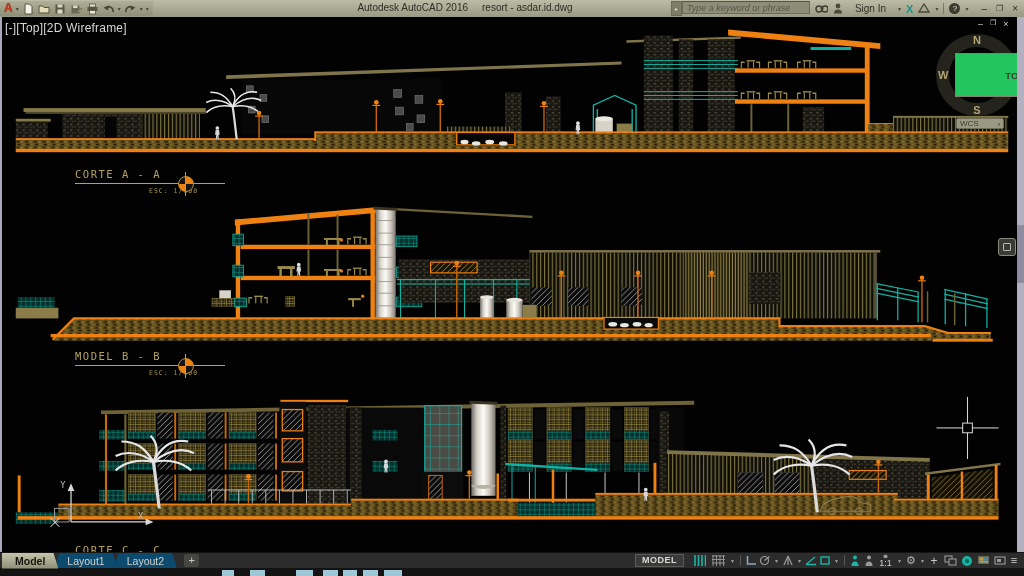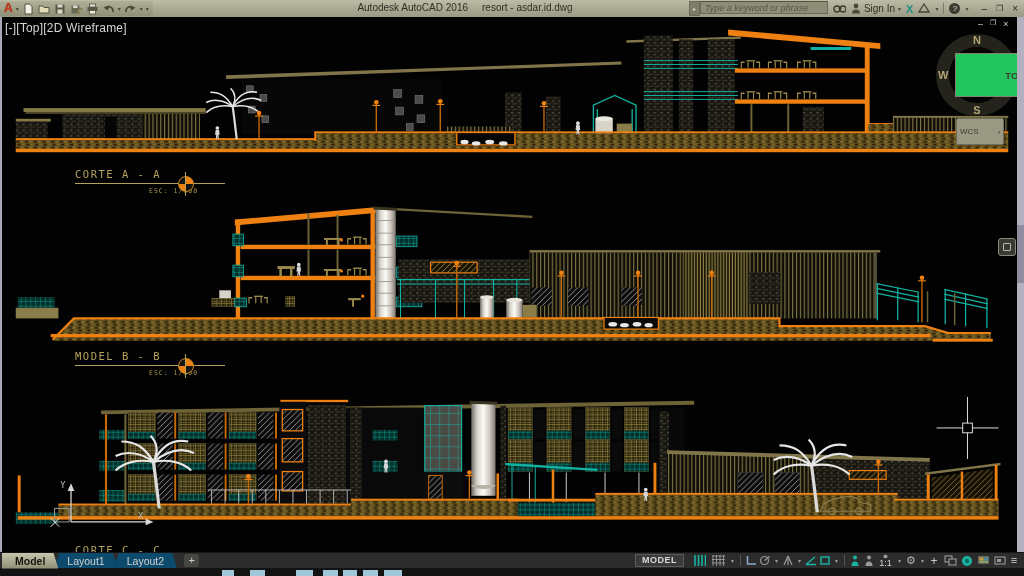--- a/index.html
+++ b/index.html
@@ -21,21 +21,21 @@
   .tb-title b{font-weight:normal;}
   .tb-doc{margin-left:14px;}
   .tb-right{position:absolute;right:2px;top:1px;display:flex;align-items:center;gap:5px;height:15px;}
   .searchwrap{display:flex;}
   .search-go{width:9px;height:13px;background:#7d7d68;color:#d8d8c8;font-size:6px;
     display:flex;align-items:center;justify-content:center;border:1px solid #6b6b58;}
   .tb-search{width:118px;height:11px;background:#8e8e78;border:1px solid #6b6b58;
     border-top-color:#55553f;font-style:italic;font-size:9px;color:#4e4e40;
     padding:0 4px;outline:none;font-family:"Liberation Sans",sans-serif;}
   .tb-search::placeholder{color:#55554a;font-style:italic;}
-  .signin{display:flex;align-items:center;gap:3px;color:#2e2e24;}
+  .signin{display:flex;align-items:center;gap:12px;color:#2e2e24;}
   .xchg{color:#1f8f80;font-weight:bold;font-size:11px;}
   .a360{color:#4a4a38;font-size:9px;}
   .helpc{width:11px;height:11px;border-radius:50%;background:#3c3c30;color:#e8e8dc;
     font-size:8px;display:flex;align-items:center;justify-content:center;}
   .tbsep{width:1px;height:11px;background:#7a7a66;}
   .winbtns{display:flex;gap:9px;margin-left:8px;margin-right:4px;color:#2a2a22;
     font-size:10px;align-items:center;}
   .winbtns span{cursor:default;}
 
   
@@ -55,21 +55,21 @@
   .vc-ring{position:absolute;inset:0;border:13px solid #24241d;border-radius:50%;}
   .vc-l{position:absolute;color:#b3a475;font-size:11px;font-weight:bold;}
   .vc-n{top:0px;left:50%;transform:translateX(-50%);}
   .vc-s{bottom:0px;left:50%;transform:translateX(-50%);}
   .vc-w{left:2px;top:50%;transform:translateY(-50%);}
   .vc-e{right:2px;top:50%;transform:translateY(-50%);}
   .vc-top{position:absolute;left:19px;top:19px;width:42px;height:42px;background:#22c55e;
     border:1px solid #85826d;color:#3c3c33;font-size:9.5px;font-weight:bold;
     display:flex;align-items:center;justify-content:center;padding-left:38px;}
   .wcs-chip{position:absolute;left:956px;top:101px;background:#9a9a84;border:1px solid #6e6e5a;
-    color:#3c3c30;font-size:8px;padding:8px 3px;border-radius:2px;display:flex;gap:19px;align-items:center;}
+    color:#3c3c30;font-size:8px;padding:0px 3px;border-radius:2px;display:flex;gap:19px;align-items:center;}
   .wcs-chip .caret{font-size:5px;color:#55554a;}
 
   
   .corte{position:absolute;width:152px;color:#b5a35c;font-family:"DejaVu Sans Mono",monospace;}
   .corte-text{font-size:10.5px;letter-spacing:1.5px;white-space:nowrap;}
   .corte-line{position:relative;height:1px;background:#b5a35c;margin-top:3px;width:150px;}
   .corte-sym{position:absolute;left:103px;top:-7px;width:14px;height:14px;border-radius:50%;
     background:conic-gradient(#ef8112 0 90deg,#151515 90deg 180deg,#ef8112 180deg 270deg,#151515 270deg 360deg);
     border:1px solid #c98a20;}
   .corte-sym::after{content:'';position:absolute;left:6px;top:-5px;width:1px;height:24px;background:#b5a35c;}

